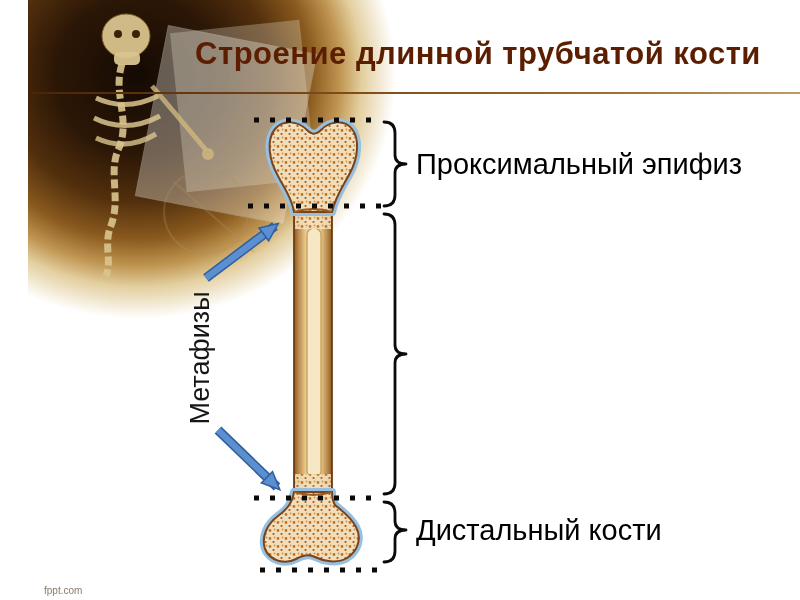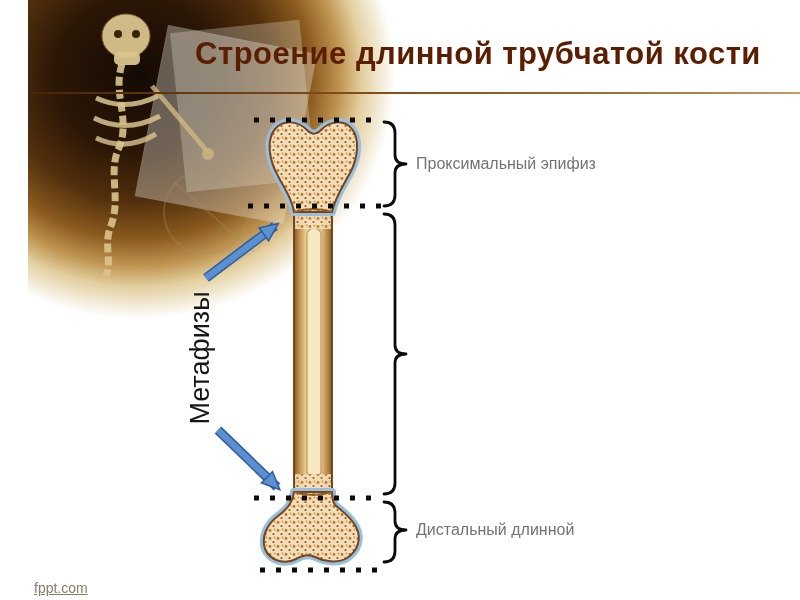--- a/index.html
+++ b/index.html
@@ -31,32 +31,32 @@
     font-size:31px;font-weight:bold;color:#5b1e00;letter-spacing:0.5px;
   }
   .divider{
     position:absolute;top:92px;left:0;width:800px;height:2px;
     background:linear-gradient(90deg,#4a2406,#7a4716 35%,#9a6a30 70%,#c4a270);
   }
   
   .diagram-svg{position:absolute;left:0;top:0;}
   
   .lbl{
-    position:absolute;color:#737373;font-size:16px;white-space:nowrap;
+    position:absolute;color:#000000;font-size:29px;white-space:nowrap;
     transform:translateY(-50%);
   }
   .lbl-proximal{left:388px;top:164px;}
   .lbl-diaphysis{left:388px;top:354px;}
   .lbl-distal{left:388px;top:530px;}
   .lbl-metaphyses{
     position:absolute;left:172px;top:358px;color:#161616;font-size:27px;white-space:nowrap;
     transform:translate(-50%,-50%) rotate(-90deg);
   }
   .watermark{
-    position:absolute;left:6px;bottom:4px;font-size:14px;color:#8a7a66;text-decoration:underline;
+    position:absolute;left:16px;bottom:4px;font-size:10px;color:#8a7a66;
   }
 </style>
 </head>
 <body>
 
 <div class="slide">
 
   <div class="corner"></div>
   <div class="sketch-paper"></div>
   <div class="sketch-paper2"></div>
@@ -143,18 +143,18 @@
 
     <g>
       <line x1="178" y1="278" x2="247" y2="226" stroke="#2f5e9e" stroke-width="9.5"></line>
       <line x1="178" y1="278" x2="247" y2="226" stroke="#5b8fd0" stroke-width="6.5" marker-end="url(#arrowhead)"></line>
       <line x1="190" y1="430" x2="249" y2="487" stroke="#2f5e9e" stroke-width="9.5"></line>
       <line x1="190" y1="430" x2="249" y2="487" stroke="#5b8fd0" stroke-width="6.5" marker-end="url(#arrowhead)"></line>
     </g>
   </svg>
 
   <div class="lbl lbl-proximal">Проксимальный эпифиз</div>
-  <div class="lbl lbl-distal">Дистальный длинной</div>
+  <div class="lbl lbl-distal">Дистальный кости</div>
   <div class="lbl-metaphyses">Метафизы</div>
 
   <div class="watermark">fppt.com</div>
 
 </div>
 
 </body></html>

